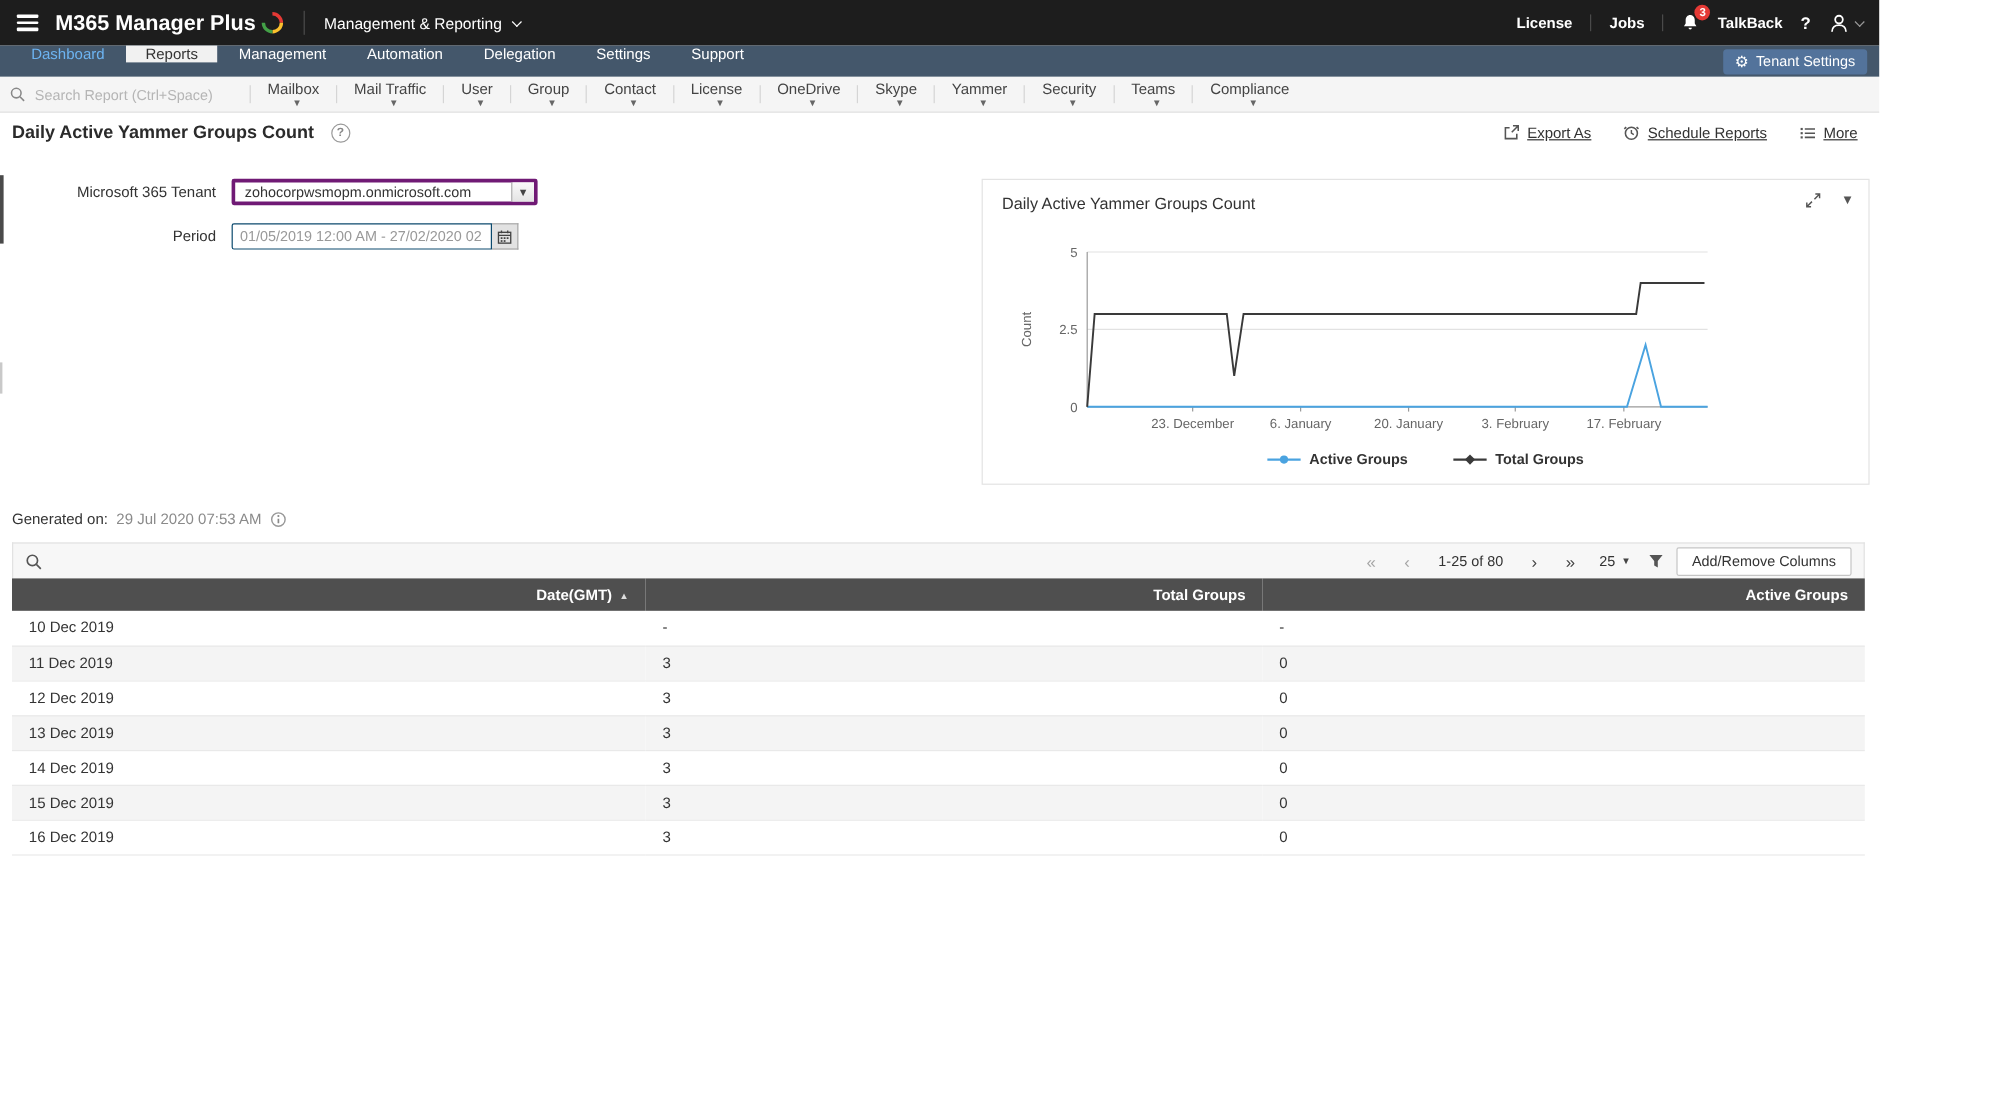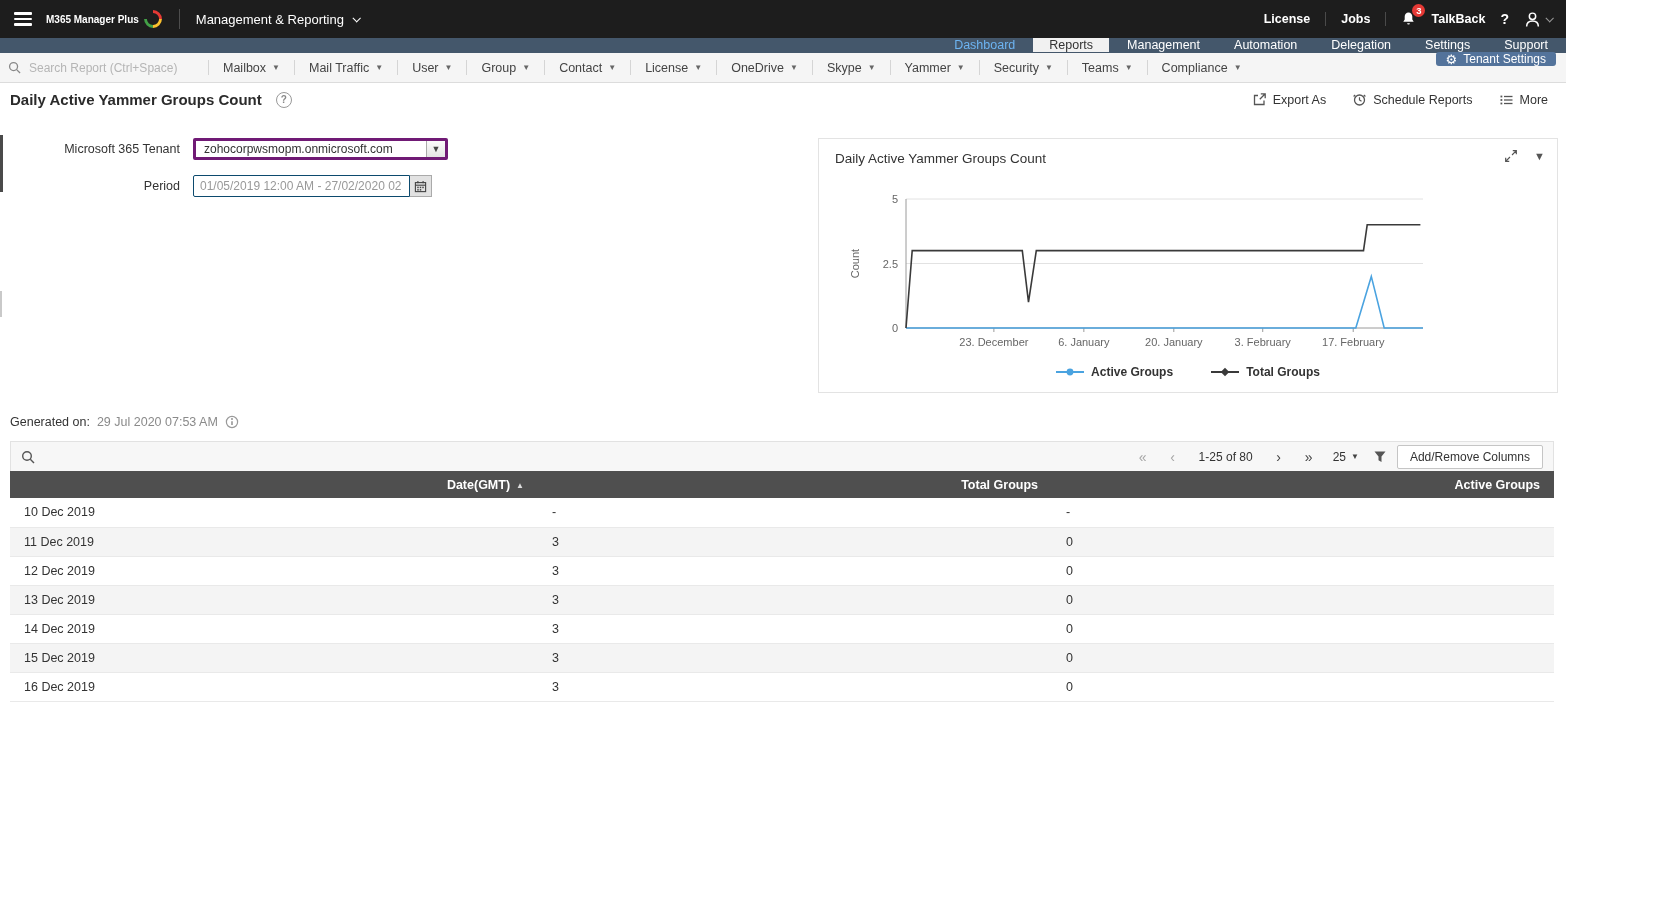--- a/index.html
+++ b/index.html
@@ -3,60 +3,60 @@
 <meta charset="utf-8">
 <style>
   * { box-sizing: border-box; }
   body { margin:0; font-family:"Liberation Sans", sans-serif; background:#fff; color:#333; }
   .app { width:1566px; position:relative; }
 
   
   .topbar { height:38px; background:#1d1d1d; color:#fff; display:flex; align-items:center; padding:0 14px; }
   .hamburger { display:flex; flex-direction:column; gap:3px; cursor:pointer; }
   .hamburger span { width:18px; height:2.5px; background:#fff; border-radius:1px; }
-  .logo-text { font-size:10px; font-weight:bold; margin-left:14px; white-space:nowrap; }
+  .logo-text { font-size:18px; font-weight:bold; margin-left:14px; white-space:nowrap; }
   .swoosh { margin-left:4px; display:flex; align-items:center; }
   .vdiv-dark { width:1px; height:20px; background:#4d4d4d; margin:0 16px; }
   .context { font-size:13px; display:flex; align-items:center; gap:9px; cursor:pointer; }
   .chev { width:6px; height:6px; border-right:1.5px solid currentColor; border-bottom:1.5px solid currentColor; transform:rotate(45deg) translateY(-1px); display:inline-block; }
   .topbar-right { margin-left:auto; display:flex; align-items:center; gap:15px; }
   .topbar-right .tb-item { font-size:12.5px; font-weight:bold; cursor:pointer; white-space:nowrap; }
   .vdiv-top { width:1px; height:14px; background:#4a4a4a; }
   .bell-wrap { position:relative; cursor:pointer; display:flex; align-items:center; }
   .badge { position:absolute; top:-7px; right:-9px; background:#e53935; color:#fff; font-size:9.5px; font-weight:bold; padding:1px 4px; border-radius:8px; line-height:1.2; }
   .avatar-wrap { display:flex; align-items:center; gap:5px; cursor:pointer; }
   .avatar-wrap .chev { color:#9a9a9a; }
 
   
-  .navbar { height:15px; background:#44576b; display:flex; align-items:flex-end; padding-left:10px;flex-direction:column; }
+  .navbar { height:26px; background:#44576b; display:flex; align-items:flex-start; padding-left:10px; }
   .tab { padding:0 16px; font-size:12.5px; color:#fff; display:flex; align-items:center; cursor:pointer; margin-right:2px; white-space:nowrap; }
   .tab.hl { color:#6db4f2; }
   .tab.active { background:#f1f1f1; color:#333; }
   .tenant-settings { margin-left:auto; margin-right:10px; align-self:center; height:21px; background:#53739b; color:#fff; font-size:12px; display:flex; align-items:center; gap:6px; padding:0 10px; border-radius:3px; cursor:pointer; white-space:nowrap; }
   .gear { font-size:13px; line-height:1; }
 
   
   .menubar { height:30px; background:#f5f5f5; border-bottom:1px solid #dcdcdc; display:flex; align-items:center; font-size:12.5px; color:#444; }
   .search-wrap { width:208px; display:flex; align-items:center; gap:6px; padding-left:8px; }
   .search-wrap input { flex:1; border:none; background:transparent; font-size:12px; color:#555; outline:none; font-family:inherit; }
   .search-wrap input::placeholder { color:#b5b5b5; }
   .vdiv-light { width:1px; height:15px; background:#d5d5d5; }
-  .rm-item { display:flex; align-items:center; padding:0 14px; cursor:pointer; white-space:nowrap; }
+  .rm-item { display:flex; align-items:center; padding:0 14px; cursor:pointer; white-space:nowrap;flex-direction:column; }
   .caret { font-size:8px; color:#666; margin-left:6px; }
 
   
   .content { position:relative; height:818px; background:#fff; }
   .left-handle { position:absolute; left:0; top:52px; width:3px; height:57px; background:#4a4a4a; cursor:pointer; }
   .left-handle2 { position:absolute; left:0; top:208px; width:2px; height:26px; background:#c9c9c9; cursor:pointer; }
 
   .title-row { position:absolute; left:10px; right:18px; top:8px; display:flex; align-items:center; }
   .page-title { font-size:15px; font-weight:bold; color:#2b2b2b; margin:0; }
   .help-circle { width:16px; height:16px; border:1px solid #999; border-radius:50%; color:#888; font-size:10px; font-weight:bold; display:flex; align-items:center; justify-content:center; margin-left:14px; cursor:pointer; }
   .title-actions { margin-left:auto; display:flex; align-items:center; gap:26px; font-size:12.5px; color:#333; }
-  .action { display:flex; align-items:center; gap:6px; cursor:pointer; white-space:nowrap; }
+  .action { display:flex; align-items:center; gap:6px; cursor:pointer; white-space:nowrap;text-decoration:underline; }
 
   .form-block { position:absolute; left:0; top:55px; }
   .form-row { display:flex; align-items:center; margin-bottom:15px; }
   .form-label { width:180px; text-align:right; font-size:12.5px; color:#333; margin-right:13px; white-space:nowrap;padding-left:21px; }
   .select { display:flex; width:255px; height:22px; border:3px solid #701a75; background:#fff; border-radius:2px; align-items:center; font-size:12px; color:#333; cursor:pointer; }
   .select .val { flex:1; padding:0 8px; white-space:nowrap; overflow:hidden; }
   .select .arrow { width:19px; align-self:stretch; border-left:1px solid #aaa; background:linear-gradient(#fafafa,#e4e4e4); display:flex; align-items:center; justify-content:center; font-size:9px; color:#444; }
   .datefield { display:flex; align-items:center; }
   .datefield input { width:217px; height:22px; border:1px solid #0c4a6e; border-radius:2px 0 0 2px; padding:0 6px; font-size:12px; color:#999; font-family:inherit; background:#fff; }
   .cal-btn { width:22px; height:22px; border:1px solid #aaa; border-left:none; background:#e2e2e2; display:flex; align-items:center; justify-content:center; cursor:pointer; }

